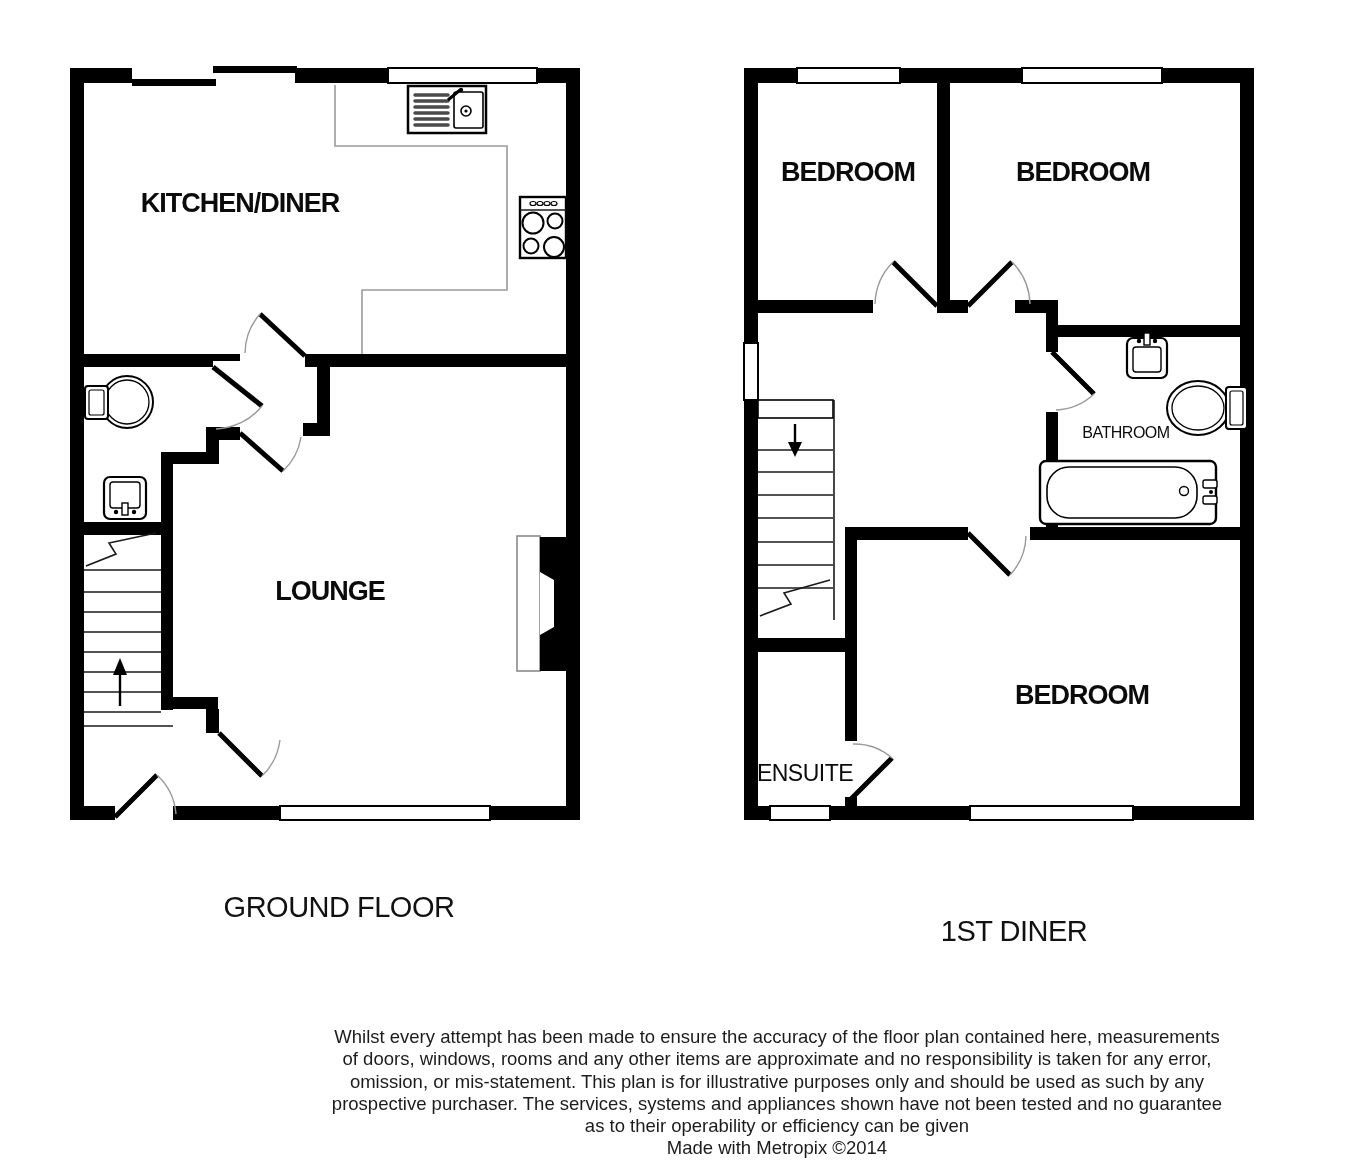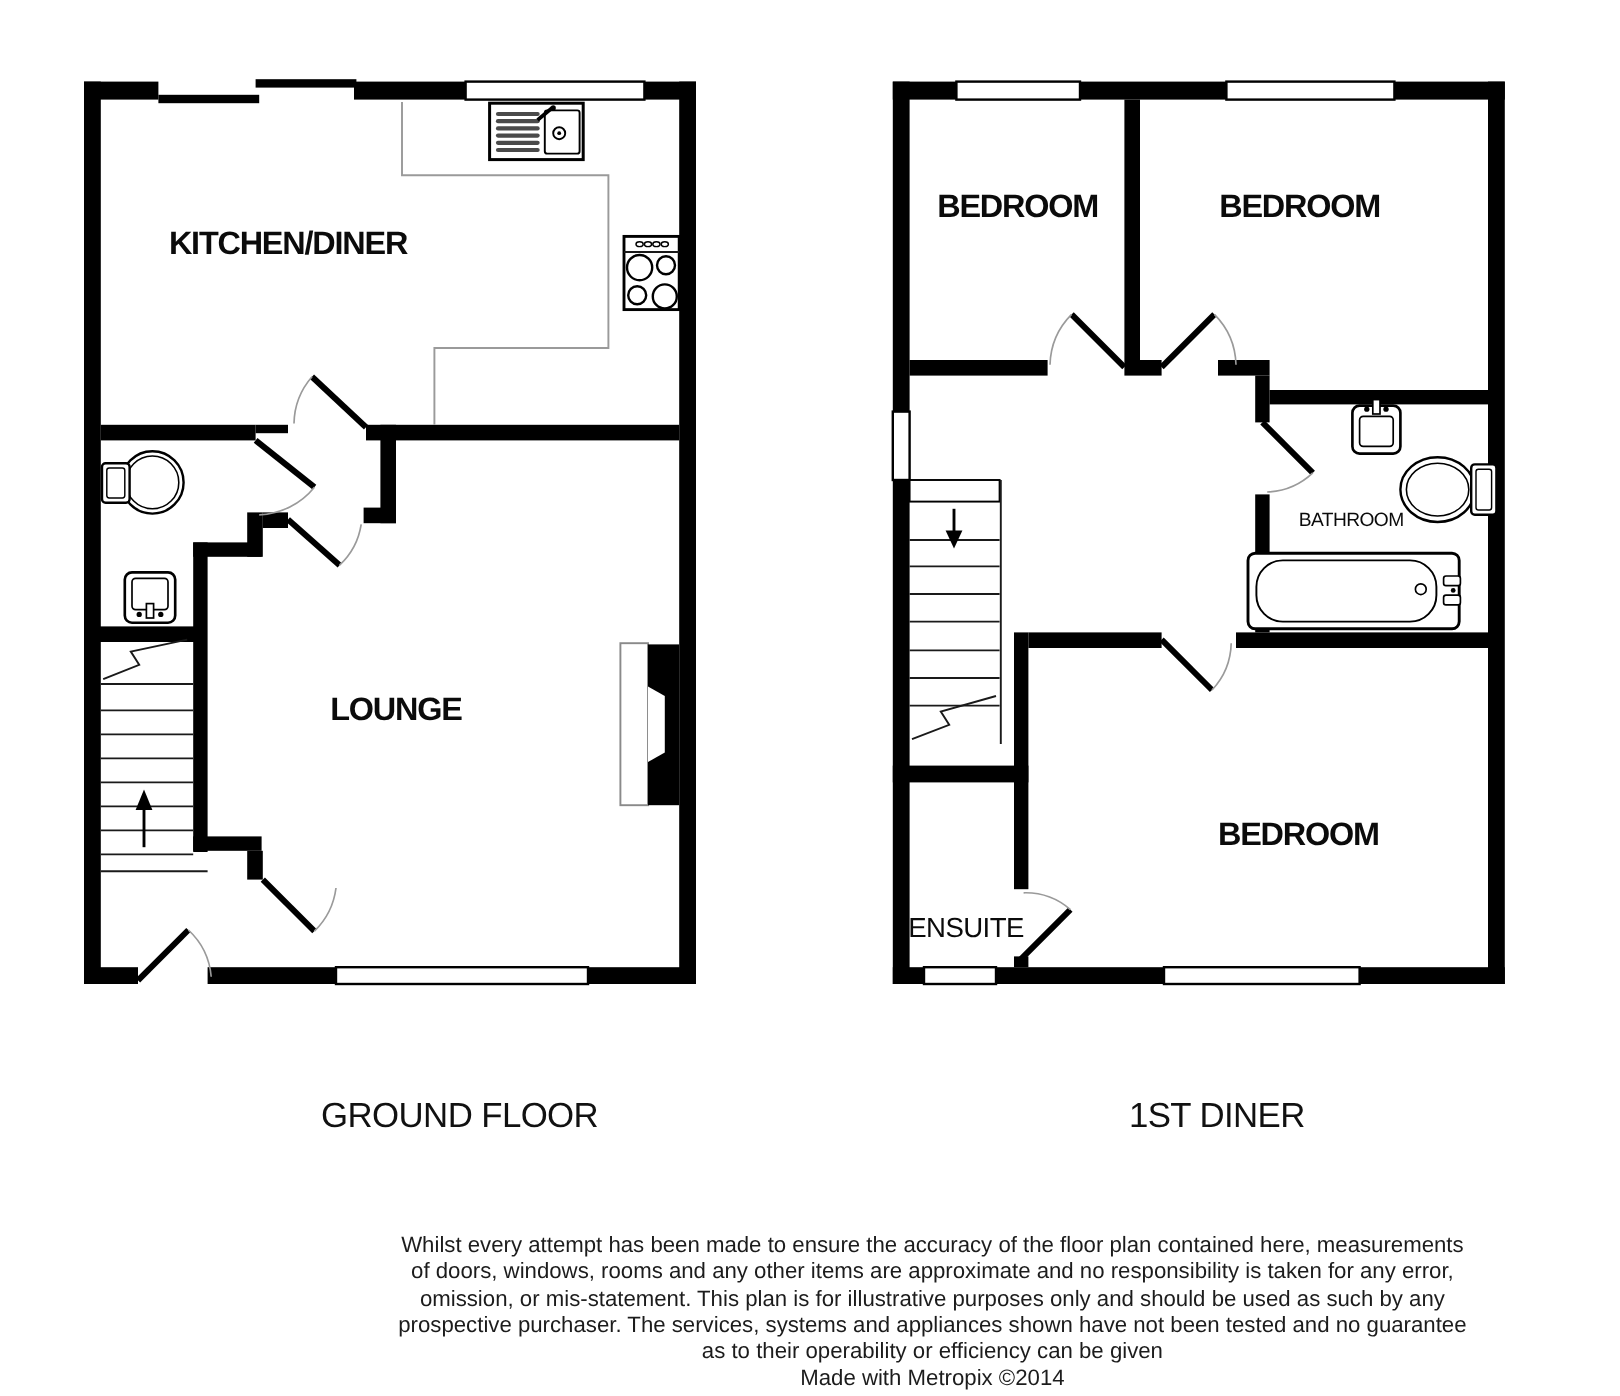--- a/index.html
+++ b/index.html
@@ -287,21 +287,21 @@
     </g>
 
     <text class="room-label big" x="848" y="181" text-anchor="middle">BEDROOM</text>
     <text class="room-label big" x="1083" y="181" text-anchor="middle">BEDROOM</text>
     <text class="room-label big" x="1082" y="704" text-anchor="middle">BEDROOM</text>
     <text class="room-label small" x="1126" y="438" text-anchor="middle">BATHROOM</text>
     <text class="room-label mid" x="805" y="781" text-anchor="middle">ENSUITE</text>
   </g>
 </svg>
 
-  <div class="floor-title" style="left:339px;top:931px;margin-left:44px;">GROUND FLOOR</div>
+  <div class="floor-title" style="left:339px;top:907px;">GROUND FLOOR</div>
   <div class="floor-title" style="left:1014px;top:931px;">1ST DINER</div>
 
   <div class="disclaimer">
     <div>Whilst every attempt has been made to ensure the accuracy of the floor plan contained here, measurements</div>
     <div>of doors, windows, rooms and any other items are approximate and no responsibility is taken for any error,</div>
     <div>omission, or mis-statement. This plan is for illustrative purposes only and should be used as such by any</div>
     <div>prospective purchaser. The services, systems and appliances shown have not been tested and no guarantee</div>
     <div>as to their operability or efficiency can be given</div>
     <div>Made with Metropix ©2014</div>
   </div>

